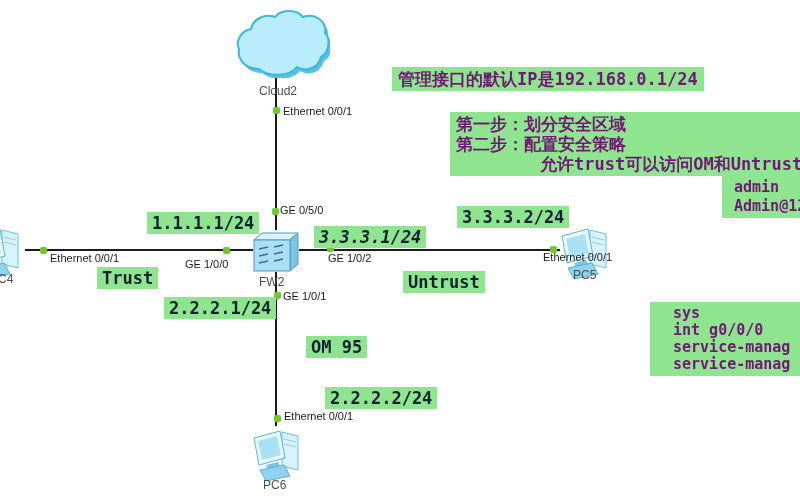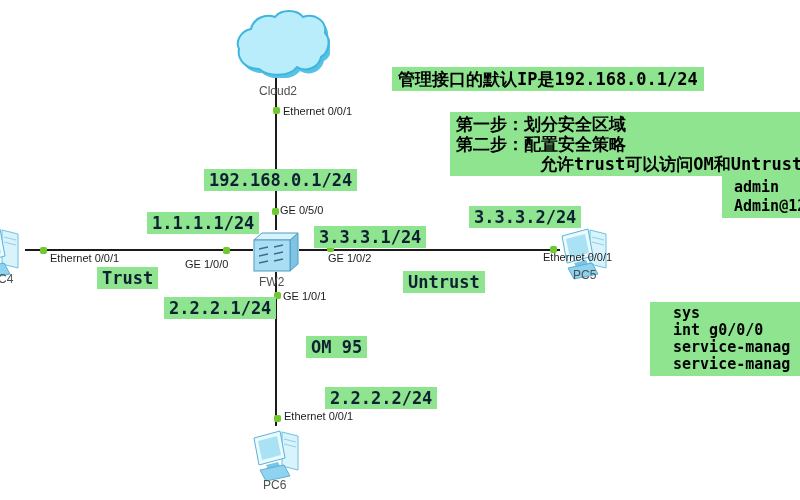--- a/index.html
+++ b/index.html
@@ -6,21 +6,21 @@
   body{width:800px;height:500px;overflow:hidden;background:#ffffff;position:relative;
        font-family:"Liberation Sans",sans-serif;}
   .canvas{position:absolute;left:0;top:0;width:800px;height:500px;}
   .link{position:absolute;background:#1b1b1b;z-index:1;}
   .dot{position:absolute;width:7px;height:7px;background:#6fc92f;border-radius:2px;z-index:3;}
   .icon{position:absolute;z-index:2;}
   .nodelabel{position:absolute;font-size:12px;color:#4f4f4f;white-space:nowrap;z-index:4;}
   .portlabel{position:absolute;font-size:11px;color:#1c1c1c;white-space:nowrap;z-index:4;}
   .glabel{position:absolute;background:#8fe48f;color:#0d2133;font-family:"DejaVu Sans Mono",monospace;
           font-weight:bold;font-size:17px;line-height:20px;padding:1px 5px;white-space:nowrap;z-index:5;}
-  .note{position:absolute;background:#8fe48f;color:#000000;font-family:"DejaVu Sans Mono",monospace;
+  .note{position:absolute;background:#8fe48f;color:#701a75;font-family:"DejaVu Sans Mono",monospace;
         font-weight:bold;font-size:17px;line-height:20px;padding:2px 6px;white-space:nowrap;z-index:5;}
   .note.small{font-size:15px;line-height:18px;}
   .note .ln{white-space:nowrap;}
   .indent3{padding-left:84px;}
 </style>
 </head>
 <body>
 
 <div class="canvas">
 
@@ -101,23 +101,22 @@
       <path d="M6 14 L32 7 L37 34 L11 41 Z" fill="#eafaff" stroke="#58b4d8"></path>
       <path d="M10 17 L29 12 L33 31 L14 36 Z" fill="#a9e2f5"></path>
       <path d="M18 41 L30 38 L33 44 L21 47 Z" fill="#79c4ea"></path>
       <path d="M12 46 L36 41 L42 52 L18 57 Z" fill="#8fd3f0" stroke="#5ab0d6"></path>
     </svg>
   </div>
   <div class="nodelabel" style="left:263px;top:478px;">PC6</div>
   <div class="portlabel" style="left:284px;top:410px;">Ethernet 0/0/1</div>
 
   <div class="glabel" style="left:147px;top:212px;">1.1.1.1/24</div>
-  <div class="glabel" style="left:204px;top:169px;">192.168.0.1/24</div>
-  <div class="glabel" style="left:314px;top:226px;">3.3.3.1/24</div>
-  <div class="glabel" style="left:469px;top:206px;">3.3.3.2/24</div>
+  <div class="glabel" style="left:314px;top:226px;font-style:italic;">3.3.3.1/24</div>
+  <div class="glabel" style="left:457px;top:206px;">3.3.3.2/24</div>
   <div class="glabel" style="left:97px;top:267px;">Trust</div>
   <div class="glabel" style="left:403px;top:271px;">Untrust</div>
   <div class="glabel" style="left:164px;top:297px;">2.2.2.1/24</div>
   <div class="glabel" style="left:306px;top:336px;">OM 95</div>
   <div class="glabel" style="left:325px;top:387px;">2.2.2.2/24</div>
 
   <div class="note" style="left:392px;top:67px;">管理接口的默认IP是192.168.0.1/24</div>
 
   <div class="note" style="left:450px;top:112px;width:360px;">
     <div class="ln">第一步：划分安全区域</div>

